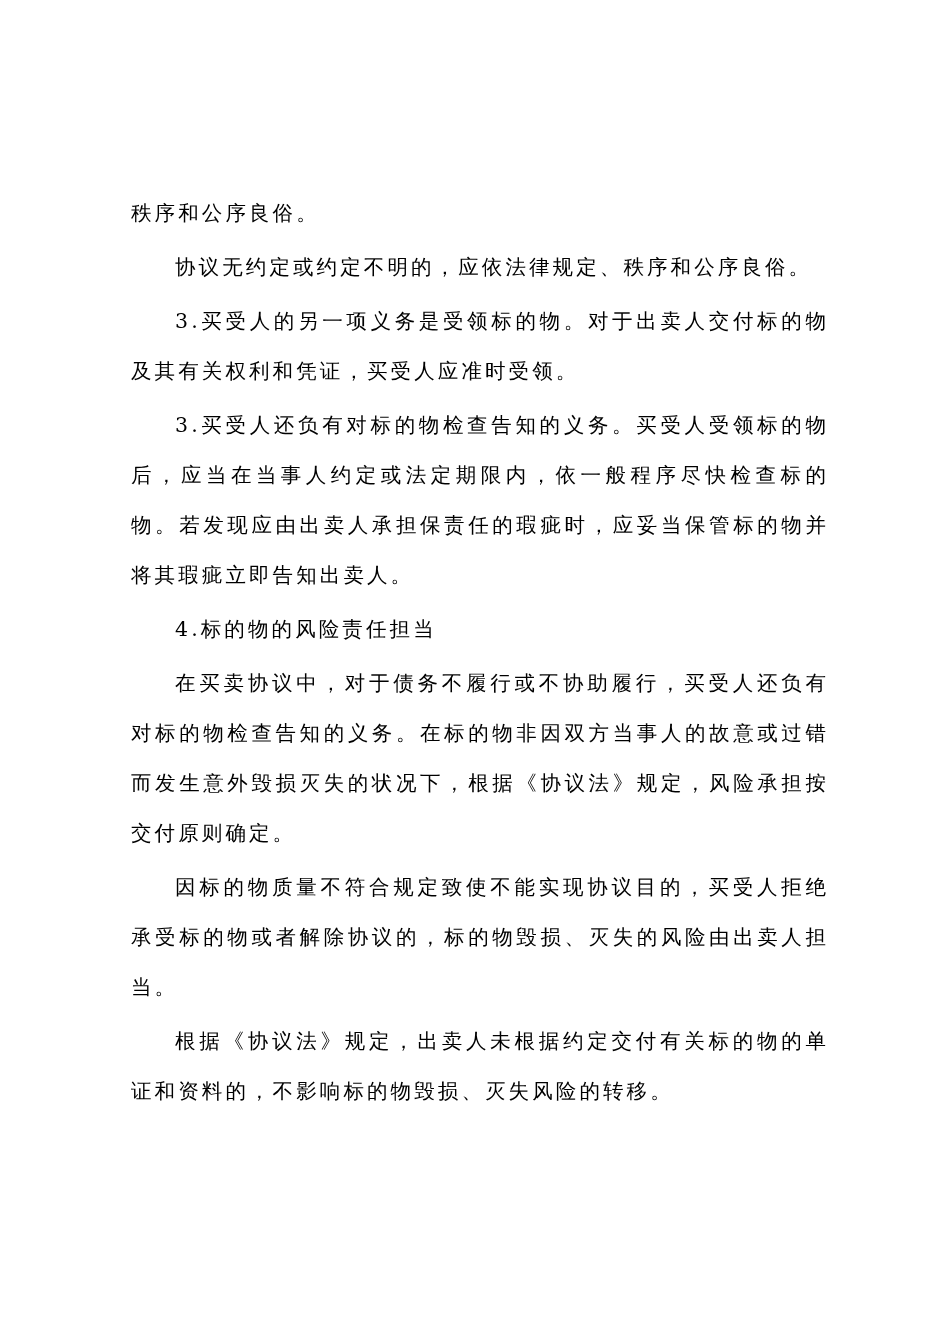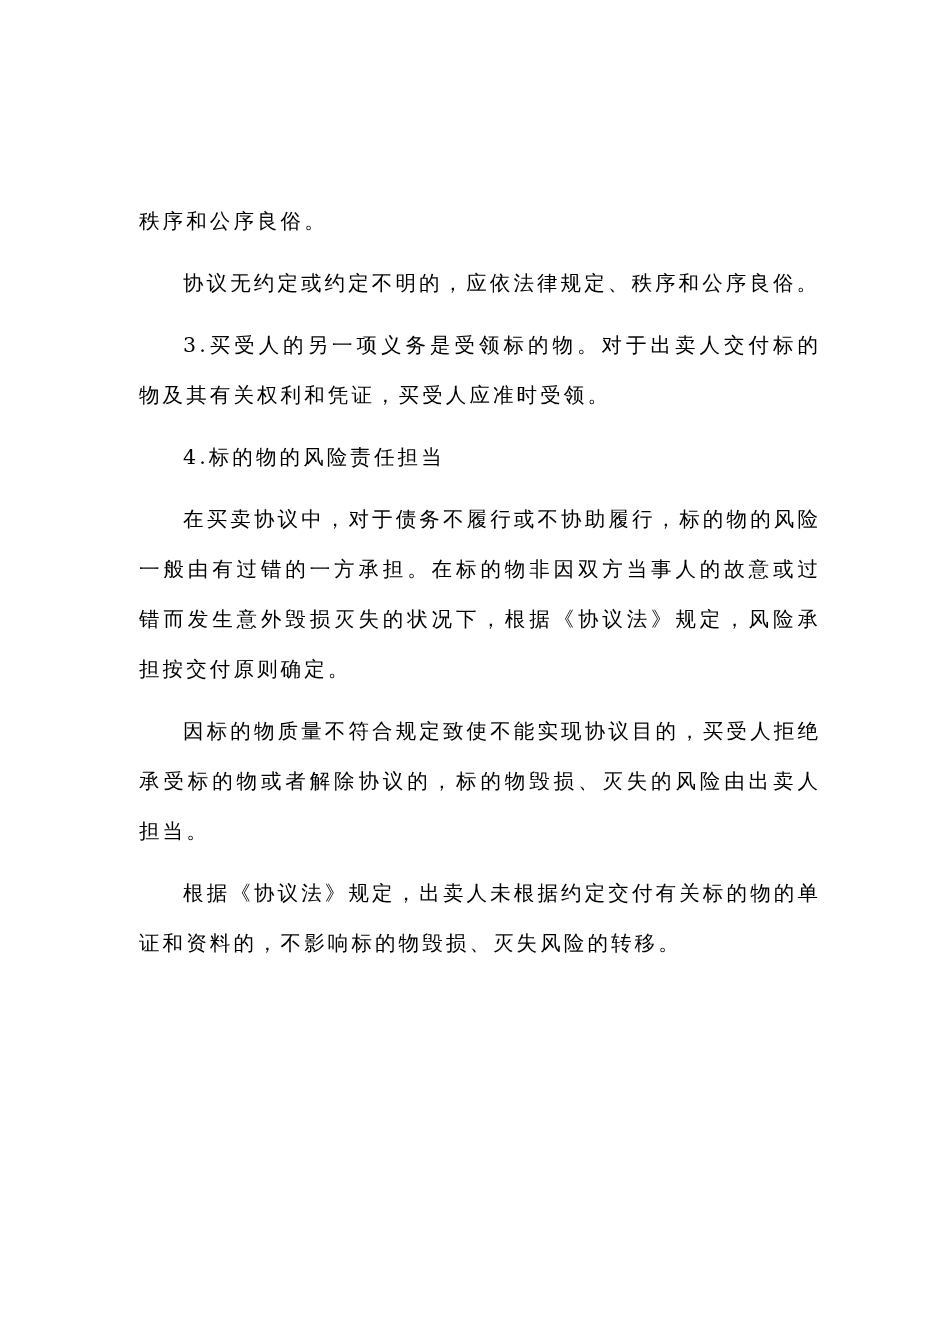--- a/index.html
+++ b/index.html
@@ -8,27 +8,28 @@
       position: absolute;
       left: 127px;
       top: 184px;
       width: 706px;
       color: #000000;
       font-family: "DejaVu Serif", "Liberation Serif", serif;
       font-size: 20.5px;
       line-height: 50px;
       letter-spacing: 3.1px;
     }
-    .para { margin: 12px; padding: 0; text-align: justify; text-align-last: left; }
+    .para { margin: 4px; padding: 0; text-align: justify; text-align-last: left; }
     .indent { text-indent: 44px; }
   </style>
 </head>
 <body>
 
 <div class="page">
   <p class="para">秩序和公序良俗。</p>
   <p class="para indent">协议无约定或约定不明的，应依法律规定、秩序和公序良俗。</p>
   <p class="para indent">3.买受人的另一项义务是受领标的物。对于出卖人交付标的物及其有关权利和凭证，买受人应准时受领。</p>
+  <p class="para indent">3.买受人还负有对标的物检查告知的义务。买受人受领标的物后，应当在当事人约定或法定期限内，依一般程序尽快检查标的物。若发现应由出卖人承担保责任的瑕疵时，应妥当保管标的物并将其瑕疵立即告知出卖人。</p>
   <p class="para indent">4.标的物的风险责任担当</p>
-  <p class="para indent">在买卖协议中，对于债务不履行或不协助履行，标的物的风险一般由有过错的一方承担。在标的物非因双方当事人的故意或过错而发生意外毁损灭失的状况下，根据《协议法》规定，风险承担按交付原则确定。</p>
+  <p class="para indent">在买卖协议中，对于债务不履行或不协助履行，买受人还负有对标的物检查告知的义务。在标的物非因双方当事人的故意或过错而发生意外毁损灭失的状况下，根据《协议法》规定，风险承担按交付原则确定。</p>
   <p class="para indent">因标的物质量不符合规定致使不能实现协议目的，买受人拒绝承受标的物或者解除协议的，标的物毁损、灭失的风险由出卖人担当。</p>
   <p class="para indent">根据《协议法》规定，出卖人未根据约定交付有关标的物的单证和资料的，不影响标的物毁损、灭失风险的转移。</p>
 </div>
 
 </body></html>

